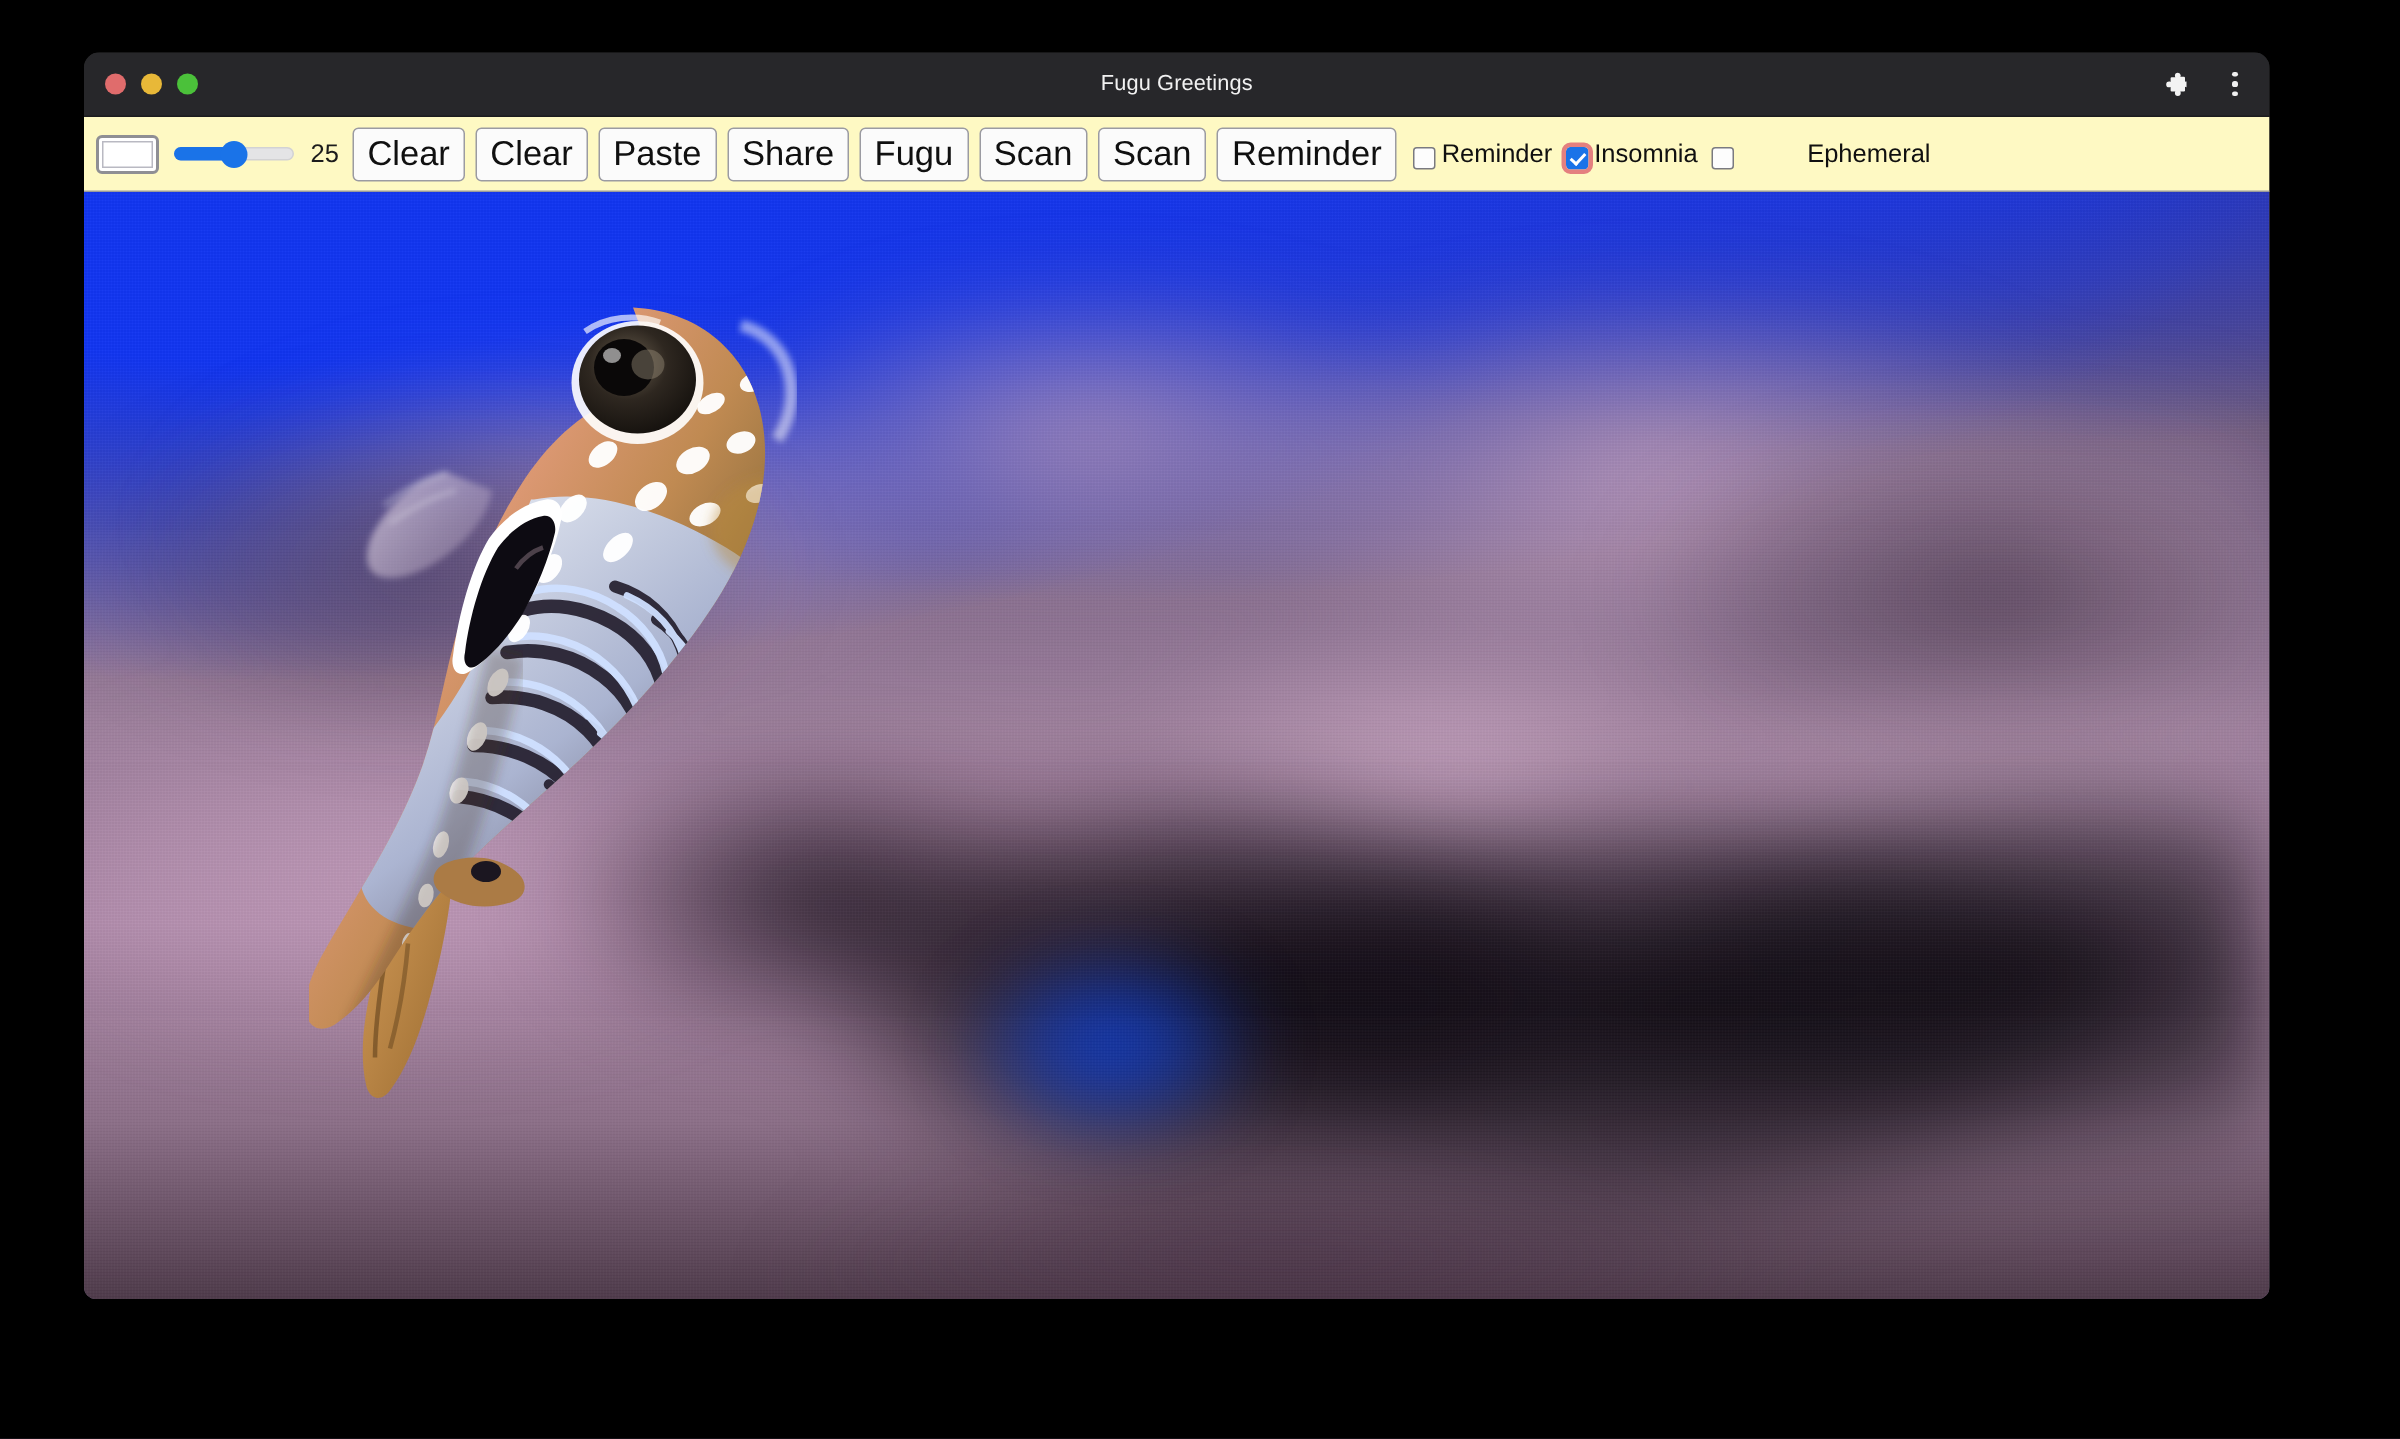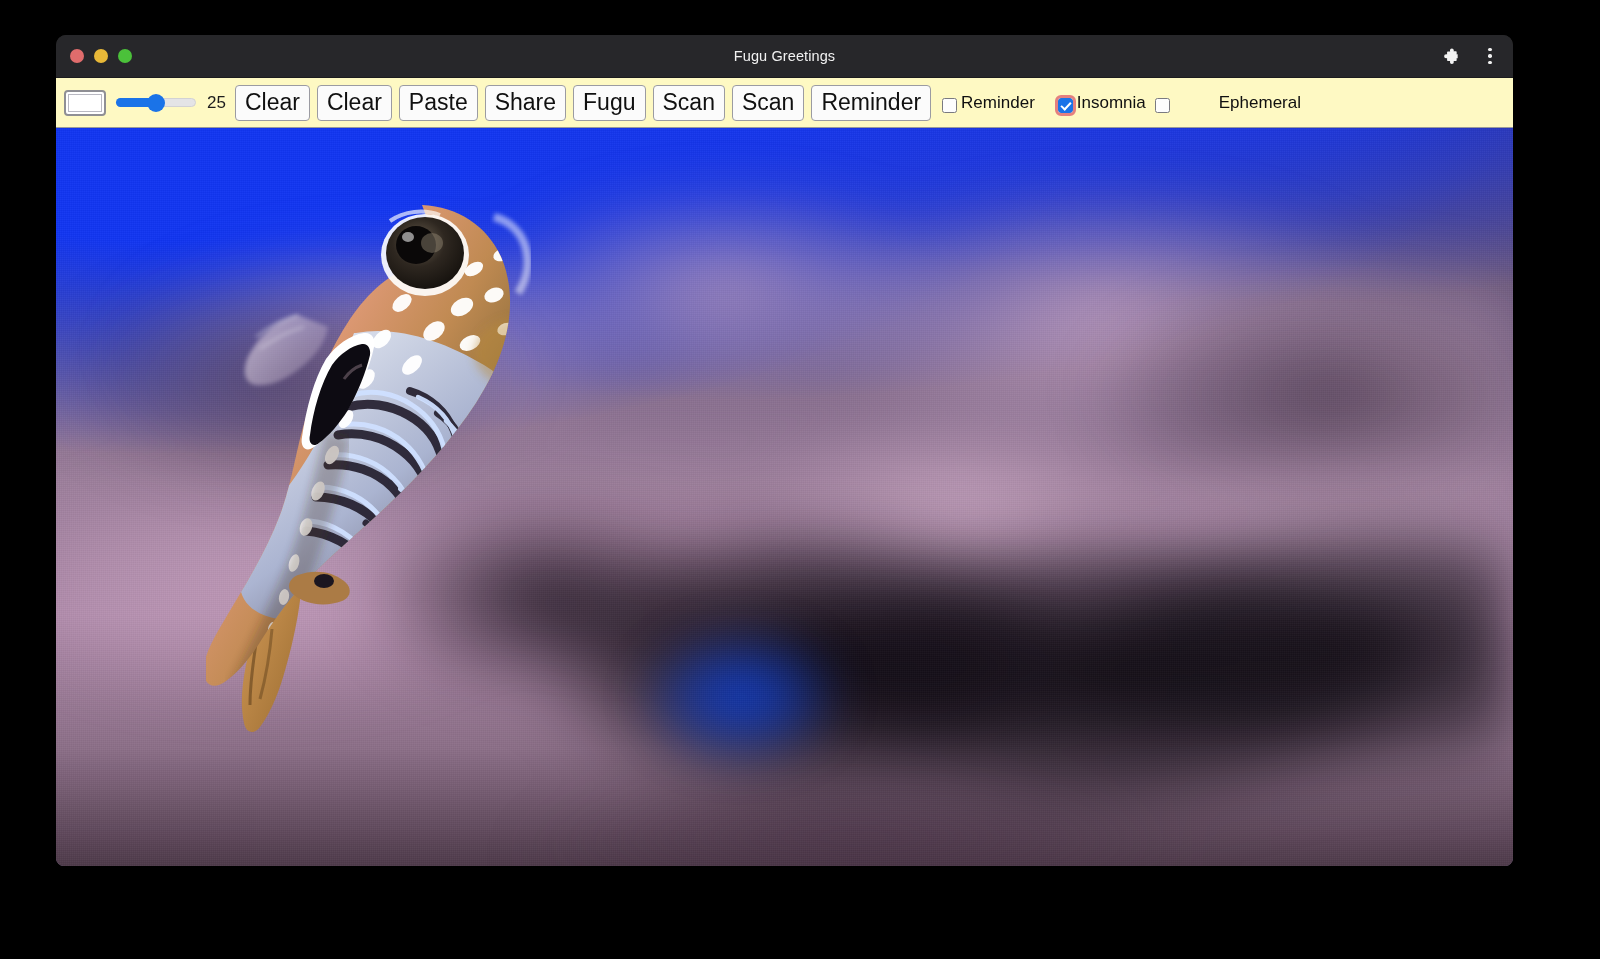--- a/index.html
+++ b/index.html
@@ -341,21 +341,21 @@
       <button class="tbtn">Fugu</button>
       <button class="tbtn">Scan</button>
       <button class="tbtn">Scan</button>
       <button class="tbtn">Reminder</button>
 
       <label class="cbwrap">
         <span class="cbox"></span>
         <span class="cblabel">Reminder</span>
       </label>
 
-      <label class="cbwrap" style="margin-left:16px;">
+      <label class="cbwrap" style="margin-left:2px;">
         <span class="cbox checked focused"></span>
         <span class="cblabel">Insomnia</span>
       </label>
 
       <label class="cbwrap" style="margin-left:2px;gap:45px;">
         <span class="cbox"></span>
         <span class="cblabel">Ephemeral</span>
       </label>
     </div>
 

